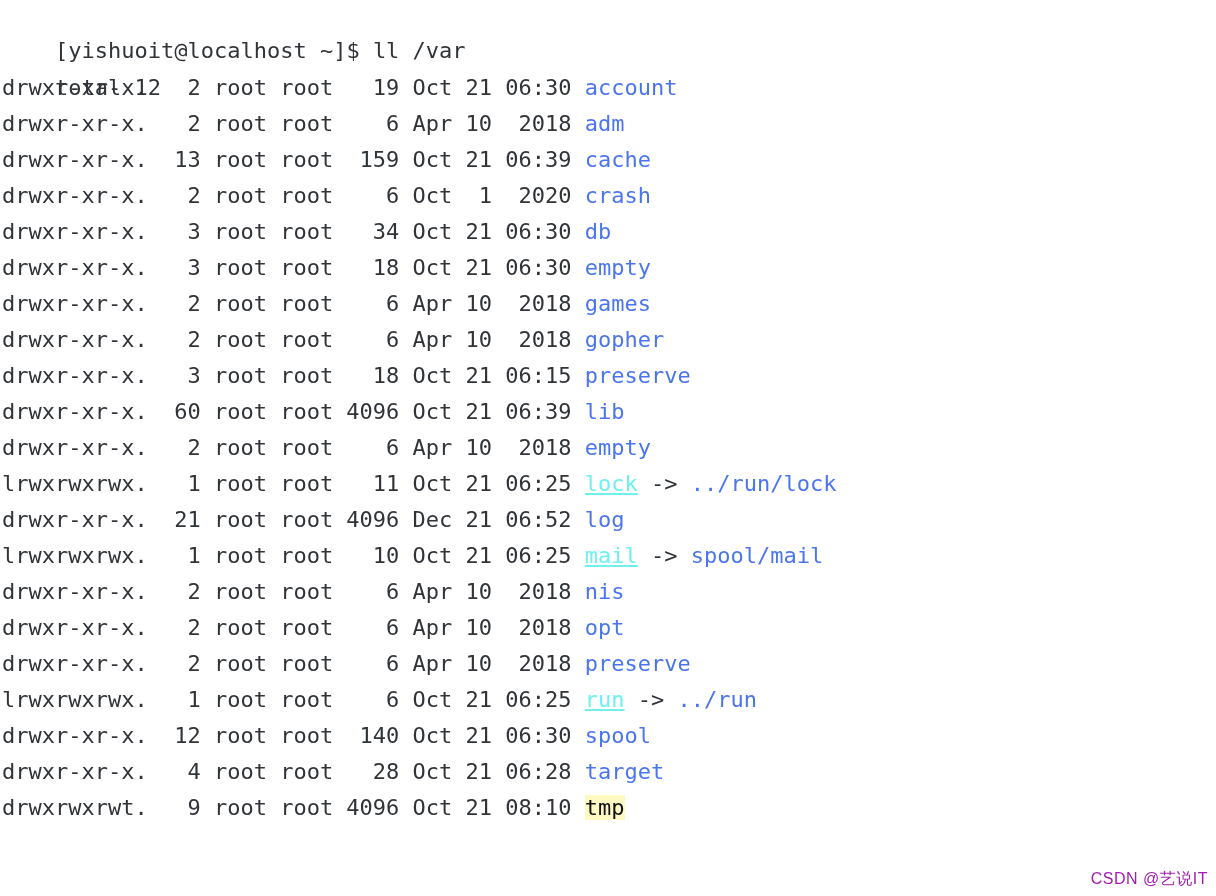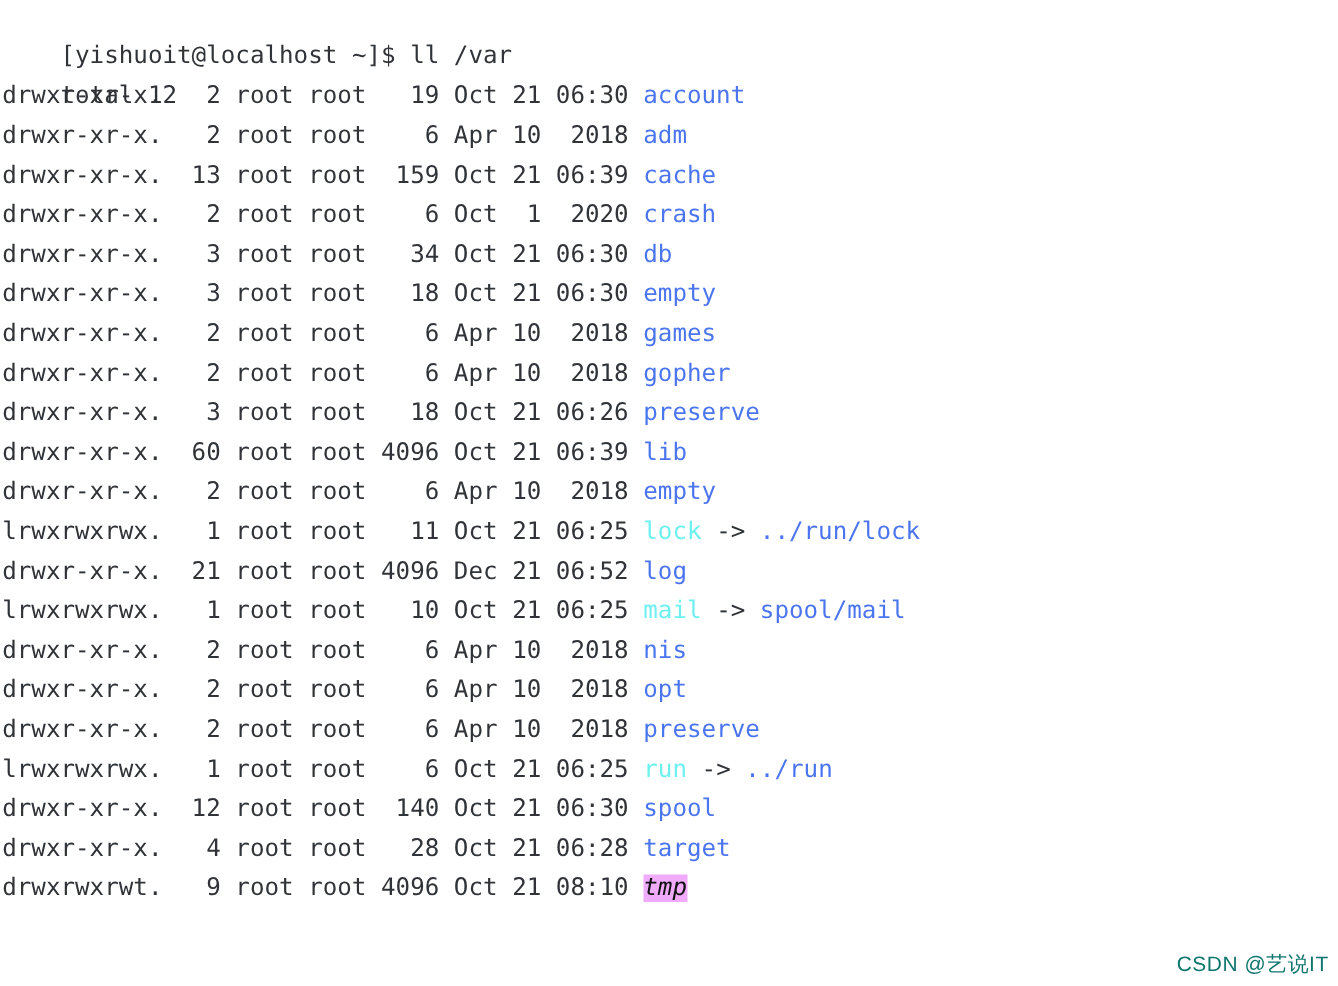--- a/index.html
+++ b/index.html
@@ -31,34 +31,33 @@
     padding-left: 2px;
     box-sizing: border-box;
   }
   .term-line.first {
     height: 34px;
     line-height: 34px;
   }
   .seg { white-space: pre; }
   .c-default { color: #303438; }
   .c-dir     { color: #4b75ee; }
-  .c-link    { color: #6ff0f0; }
+  .c-link    { color: #6ff0f0; text-decoration: underline; }
   .c-arrow   { color: #303438; }
   .c-sticky  {
     color: #111111;
-    background: #f0abfc;
-    font-style: italic;
+    background: #fef9c3;
   }
   .watermark {
     position: absolute;
     right: 8px;
     bottom: 6px;
     font-family: "Liberation Sans", sans-serif;
-    font-size: 19px;
-    color: #0f766e;
+    font-size: 16px;
+    color: #a21caf;
     white-space: pre;
     letter-spacing: 0.5px;
   }
 </style>
 </head>
 <body>
 
 <div id="terminal">
 
   <div class="term-line first">
@@ -71,21 +70,21 @@
 
   <div id="listing-container">
       <div class="term-line"><span class="seg c-default">drwxr-xr-x.   2 root root   19 Oct 21 06:30 </span><span class="seg c-dir">account</span></div>
       <div class="term-line"><span class="seg c-default">drwxr-xr-x.   2 root root    6 Apr 10  2018 </span><span class="seg c-dir">adm</span></div>
       <div class="term-line"><span class="seg c-default">drwxr-xr-x.  13 root root  159 Oct 21 06:39 </span><span class="seg c-dir">cache</span></div>
       <div class="term-line"><span class="seg c-default">drwxr-xr-x.   2 root root    6 Oct  1  2020 </span><span class="seg c-dir">crash</span></div>
       <div class="term-line"><span class="seg c-default">drwxr-xr-x.   3 root root   34 Oct 21 06:30 </span><span class="seg c-dir">db</span></div>
       <div class="term-line"><span class="seg c-default">drwxr-xr-x.   3 root root   18 Oct 21 06:30 </span><span class="seg c-dir">empty</span></div>
       <div class="term-line"><span class="seg c-default">drwxr-xr-x.   2 root root    6 Apr 10  2018 </span><span class="seg c-dir">games</span></div>
       <div class="term-line"><span class="seg c-default">drwxr-xr-x.   2 root root    6 Apr 10  2018 </span><span class="seg c-dir">gopher</span></div>
-      <div class="term-line"><span class="seg c-default">drwxr-xr-x.   3 root root   18 Oct 21 06:26 </span><span class="seg c-dir">preserve</span></div>
+      <div class="term-line"><span class="seg c-default">drwxr-xr-x.   3 root root   18 Oct 21 06:15 </span><span class="seg c-dir">preserve</span></div>
       <div class="term-line"><span class="seg c-default">drwxr-xr-x.  60 root root 4096 Oct 21 06:39 </span><span class="seg c-dir">lib</span></div>
       <div class="term-line"><span class="seg c-default">drwxr-xr-x.   2 root root    6 Apr 10  2018 </span><span class="seg c-dir">empty</span></div>
       <div class="term-line"><span class="seg c-default">lrwxrwxrwx.   1 root root   11 Oct 21 06:25 </span><span class="seg c-link">lock</span><span class="seg c-arrow"> -&gt; </span><span class="seg c-dir">../run/lock</span></div>
       <div class="term-line"><span class="seg c-default">drwxr-xr-x.  21 root root 4096 Dec 21 06:52 </span><span class="seg c-dir">log</span></div>
       <div class="term-line"><span class="seg c-default">lrwxrwxrwx.   1 root root   10 Oct 21 06:25 </span><span class="seg c-link">mail</span><span class="seg c-arrow"> -&gt; </span><span class="seg c-dir">spool/mail</span></div>
       <div class="term-line"><span class="seg c-default">drwxr-xr-x.   2 root root    6 Apr 10  2018 </span><span class="seg c-dir">nis</span></div>
       <div class="term-line"><span class="seg c-default">drwxr-xr-x.   2 root root    6 Apr 10  2018 </span><span class="seg c-dir">opt</span></div>
       <div class="term-line"><span class="seg c-default">drwxr-xr-x.   2 root root    6 Apr 10  2018 </span><span class="seg c-dir">preserve</span></div>
       <div class="term-line"><span class="seg c-default">lrwxrwxrwx.   1 root root    6 Oct 21 06:25 </span><span class="seg c-link">run</span><span class="seg c-arrow"> -&gt; </span><span class="seg c-dir">../run</span></div>
       <div class="term-line"><span class="seg c-default">drwxr-xr-x.  12 root root  140 Oct 21 06:30 </span><span class="seg c-dir">spool</span></div>

